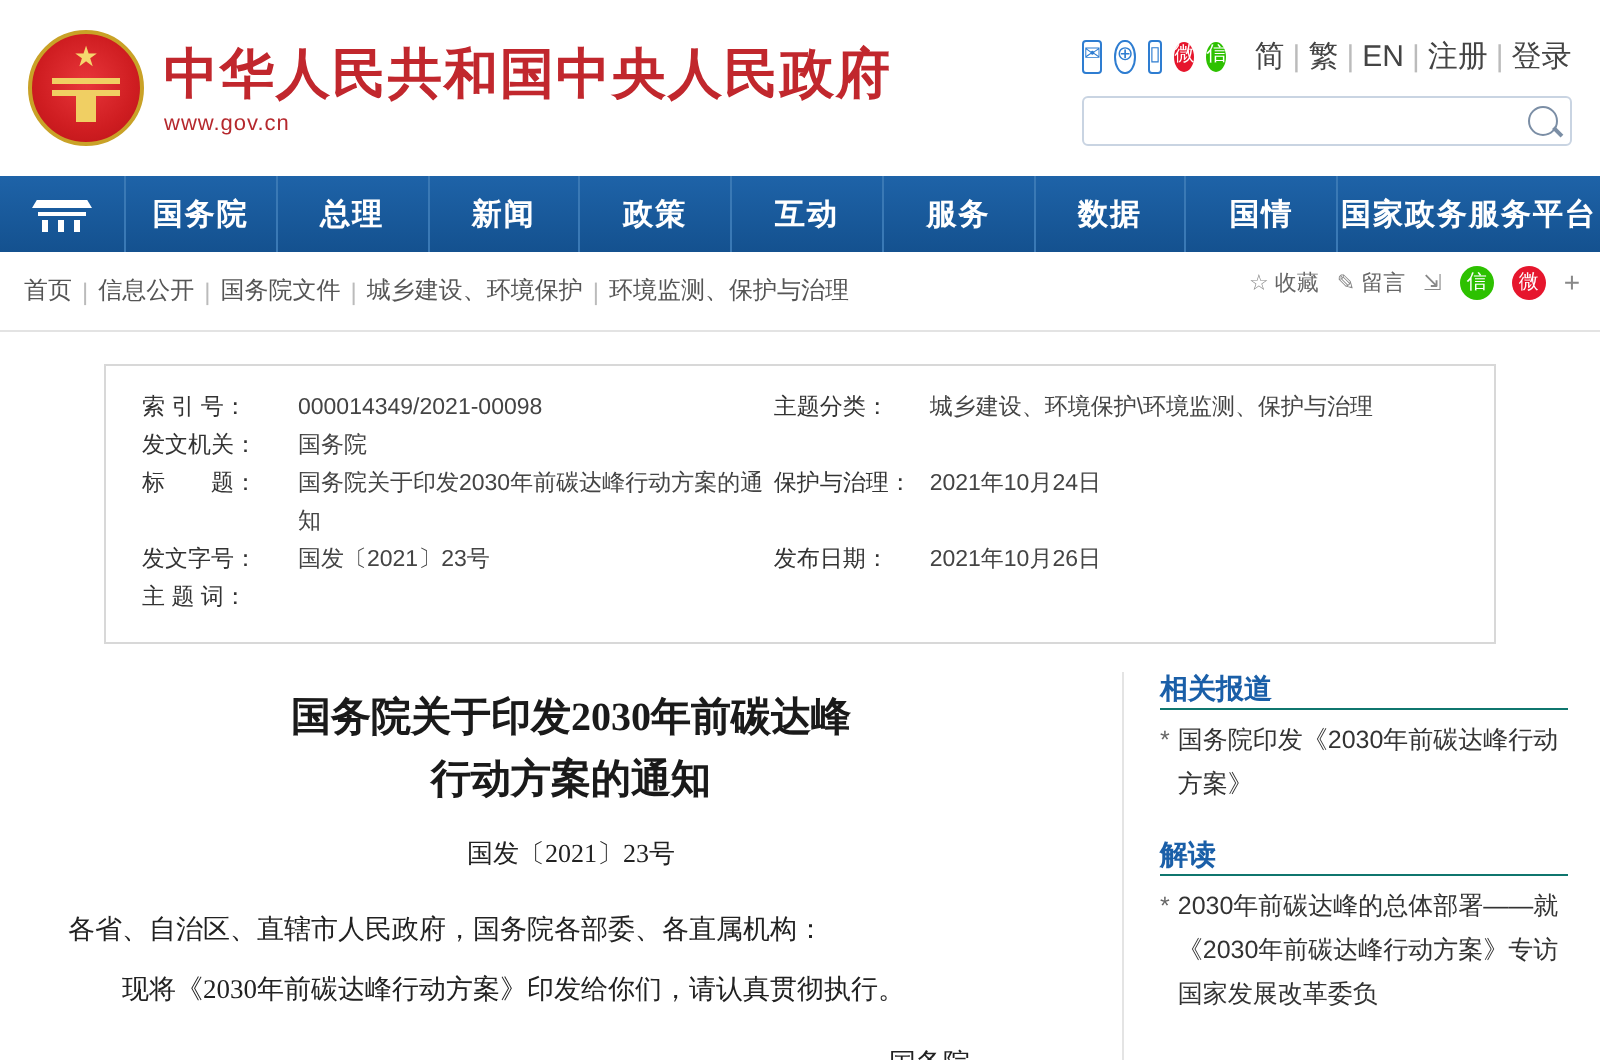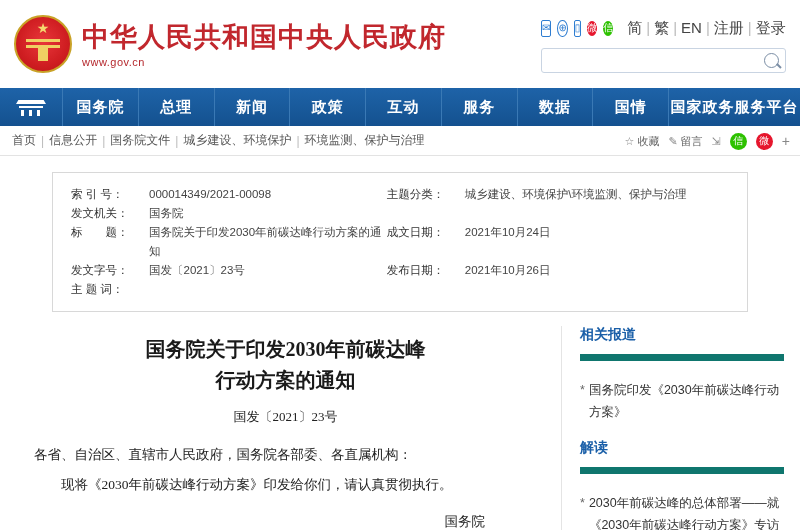--- a/index.html
+++ b/index.html
@@ -198,21 +198,21 @@
     font-weight: bold;
     border-right: 1px solid #3a79b5;
     white-space: nowrap;
     letter-spacing: 1px;
   }
   .nav-item:last-child { border-right: 0; }
   .nav-item.wide { flex: 1.75; }
 
   
   .crumbbar {
-    height: 30px;
+    height: 40px;
     border-bottom: 1px solid #e3e3e3;
     display: flex;
     align-items: center;
     padding: 0 12px;
     box-sizing: border-box;
     font-size: 12px;
     color: #555;
     position: relative;
   }
   .crumbbar a { color: #555; text-decoration: none; }
@@ -320,23 +320,23 @@
   .side {
     flex: 1;
     border-left: 1px solid #e4e4e4;
     padding-left: 18px;
     box-sizing: border-box;
   }
   .side-h {
     color: #1a5fa8;
     font-size: 14px;
     font-weight: bold;
-    padding-bottom: 10px;
-    border-bottom: 7px solid #0f766e;
-    margin-bottom: 18px;
+    padding-bottom: 0;
+    border-bottom: 1px solid #0f766e;
+    margin-bottom: 4px;
   }
   .side-h.second { margin-top: 16px; }
   .side-li {
     font-size: 12.5px;
     color: #333;
     line-height: 22px;
     margin-bottom: 6px;
     display: flex;
   }
   .side-li .star { color: #666; margin-right: 4px; flex: 0 0 auto; }
@@ -437,21 +437,21 @@
         <span class="meta-k">主 题 词：</span>
         <span class="meta-v"></span>
       </div>
     </div>
     <div class="meta-col right">
       <div class="meta-row">
         <span class="meta-k">主题分类：</span>
         <span class="meta-v">城乡建设、环境保护\环境监测、保护与治理</span>
       </div>
       <div class="meta-row">
-        <span class="meta-k">成文日期：</span>
+        <span class="meta-k">保护与治理：</span>
         <span class="meta-v">2021年10月24日</span>
       </div>
       <div class="meta-row">
         <span class="meta-k">发布日期：</span>
         <span class="meta-v">2021年10月26日</span>
       </div>
     </div>
   </div>
 </div>
 

